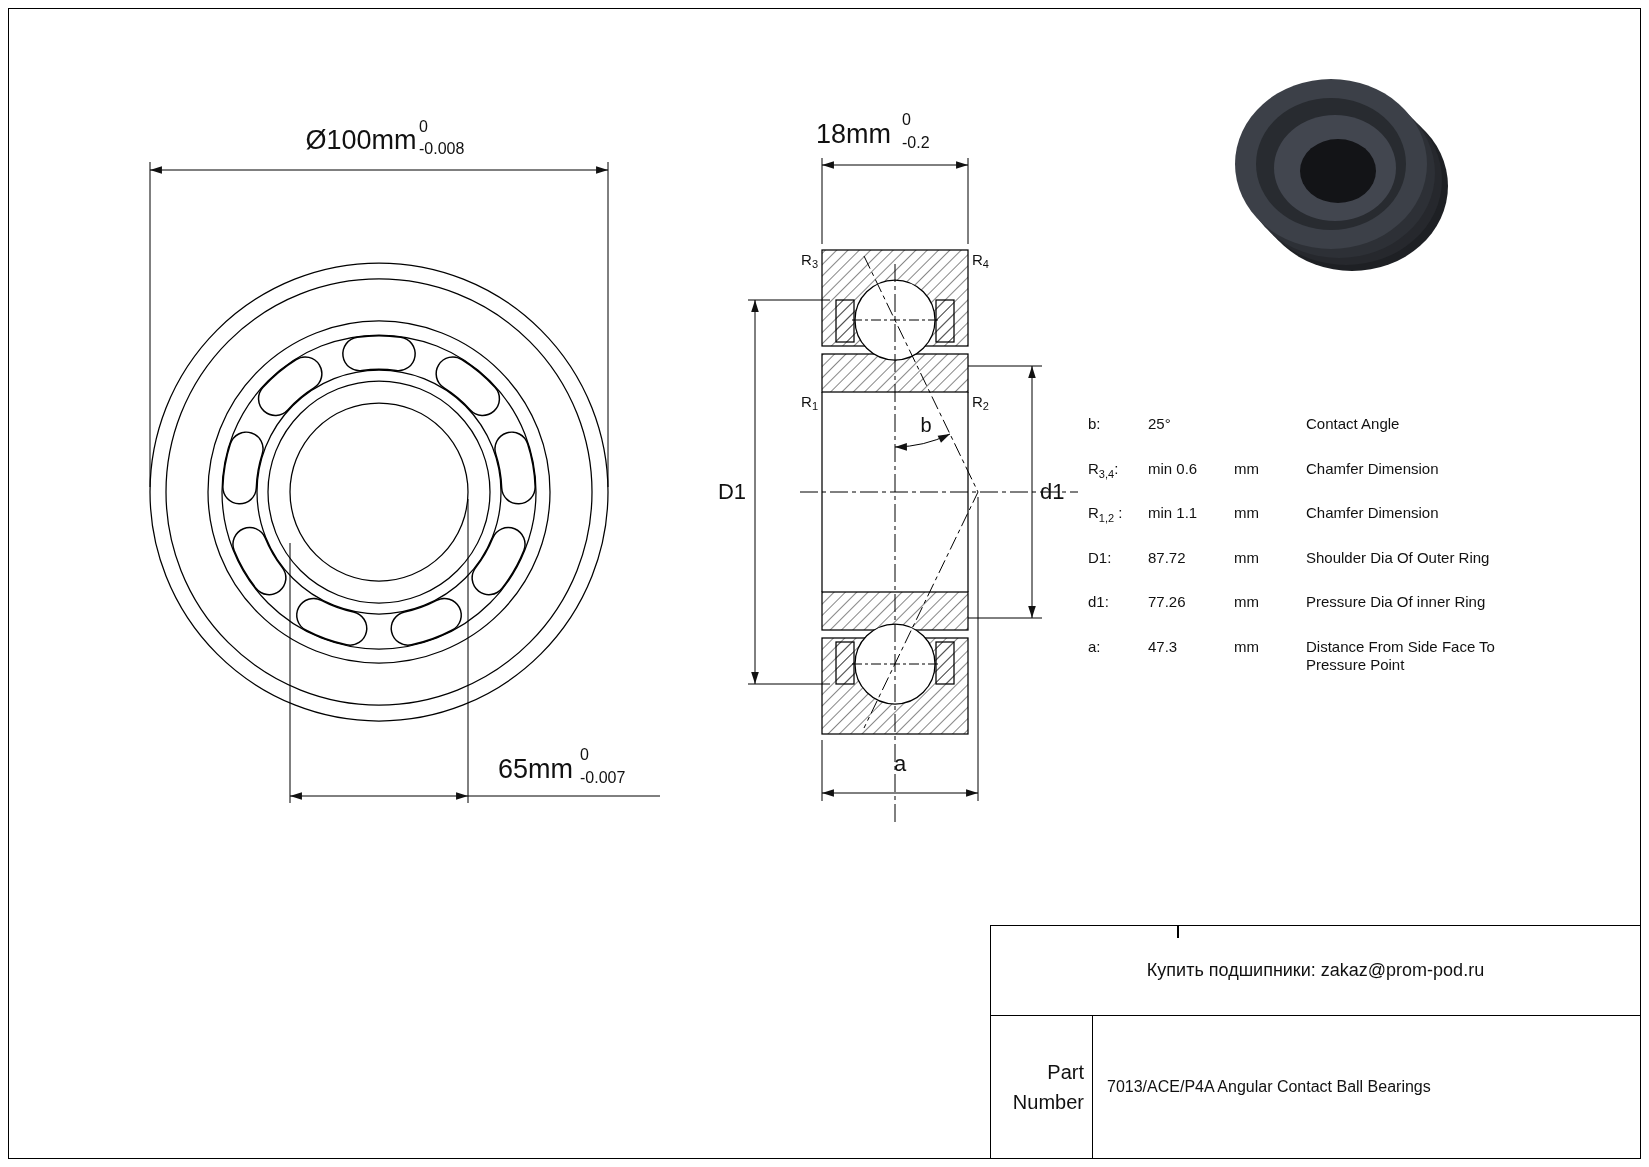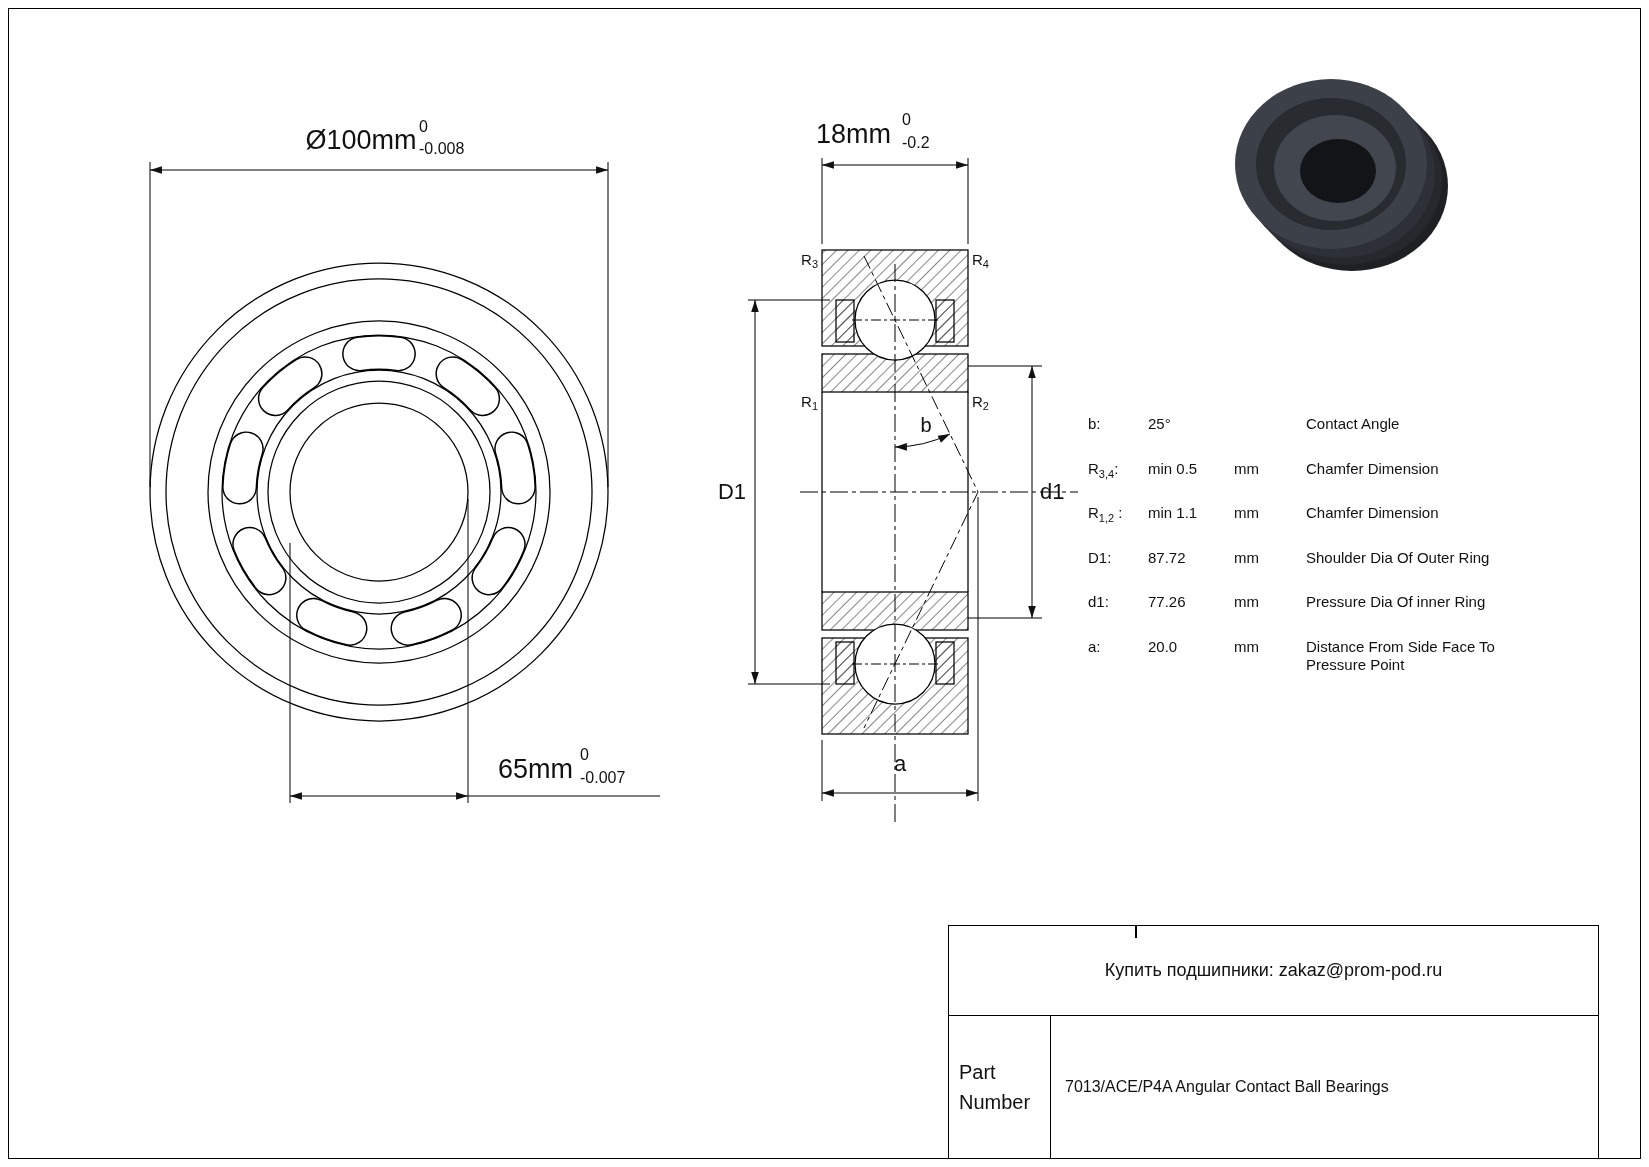--- a/index.html
+++ b/index.html
@@ -11,27 +11,27 @@
   svg{position:absolute;left:0;top:0;}
   svg text{fill:#111;}
 
   
   .spec-table{position:absolute;left:1088px;top:413px;font-size:15px;line-height:1.25;}
   .spec-row{display:grid;grid-template-columns:60px 86px 72px 250px;min-height:44.5px;align-items:start;}
   .spec-row .c{padding-top:2px;}
   .spec-row sub{font-size:11px;text-align:center;}
 
   
-  .footer-box{position:absolute;left:948px;top:925px;width:651px;height:234px;
+  .footer-box{position:absolute;left:990px;top:925px;width:651px;height:234px;
        border:1.6px solid #000;box-sizing:border-box;background:#fff;}
   .footer-contact{height:90px;border-bottom:1.6px solid #000;display:flex;
        align-items:center;justify-content:center;font-size:18px;box-sizing:border-box;}
   .footer-part{display:flex;height:calc(100% - 90px);}
   .part-label{width:102px;border-right:1.6px solid #000;font-size:20px;
-       display:flex;align-items:center;padding:0 8px 0 10px;line-height:1.5;box-sizing:border-box;}
+       display:flex;align-items:center;padding:0 8px 0 10px;line-height:1.5;box-sizing:border-box;text-align:right;}
   .part-value{flex:1;display:flex;align-items:center;padding-left:14px;font-size:16px;}
   .fold-tick{position:absolute;left:186px;top:-1px;width:2px;height:13px;background:#000;}
 </style>
 </head>
 <body>
 
 <div class="stage">
   <div class="page-border"></div>
 
   <svg width="1649" height="1167" viewBox="0 0 1649 1167">
@@ -170,21 +170,21 @@
 
   <div class="spec-table">
     <div class="spec-row">
       <div class="c"><span>b</span><sub></sub><span>:</span></div>
       <div class="c">25°</div>
       <div class="c"></div>
       <div class="c">Contact Angle</div>
     </div>
     <div class="spec-row">
       <div class="c"><span>R</span><sub>3,4</sub><span>:</span></div>
-      <div class="c">min 0.5</div>
+      <div class="c">min 0.6</div>
       <div class="c">mm</div>
       <div class="c">Chamfer Dimension</div>
     </div>
     <div class="spec-row">
       <div class="c"><span>R</span><sub>1,2</sub><span> :</span></div>
       <div class="c">min 1.1</div>
       <div class="c">mm</div>
       <div class="c">Chamfer Dimension</div>
     </div>
     <div class="spec-row">
@@ -194,21 +194,21 @@
       <div class="c">Shoulder Dia Of Outer Ring</div>
     </div>
     <div class="spec-row">
       <div class="c"><span>d1</span><sub></sub><span>:</span></div>
       <div class="c">77.26</div>
       <div class="c">mm</div>
       <div class="c">Pressure Dia Of inner Ring</div>
     </div>
     <div class="spec-row">
       <div class="c"><span>a</span><sub></sub><span>:</span></div>
-      <div class="c">20.0</div>
+      <div class="c">47.3</div>
       <div class="c">mm</div>
       <div class="c">Distance From Side Face To Pressure Point</div>
     </div>
   </div>
 
   <div class="footer-box">
     <div class="fold-tick"></div>
     <div class="footer-contact">Купить подшипники: zakaz@prom-pod.ru</div>
     <div class="footer-part">
       <div class="part-label">Part Number</div>

